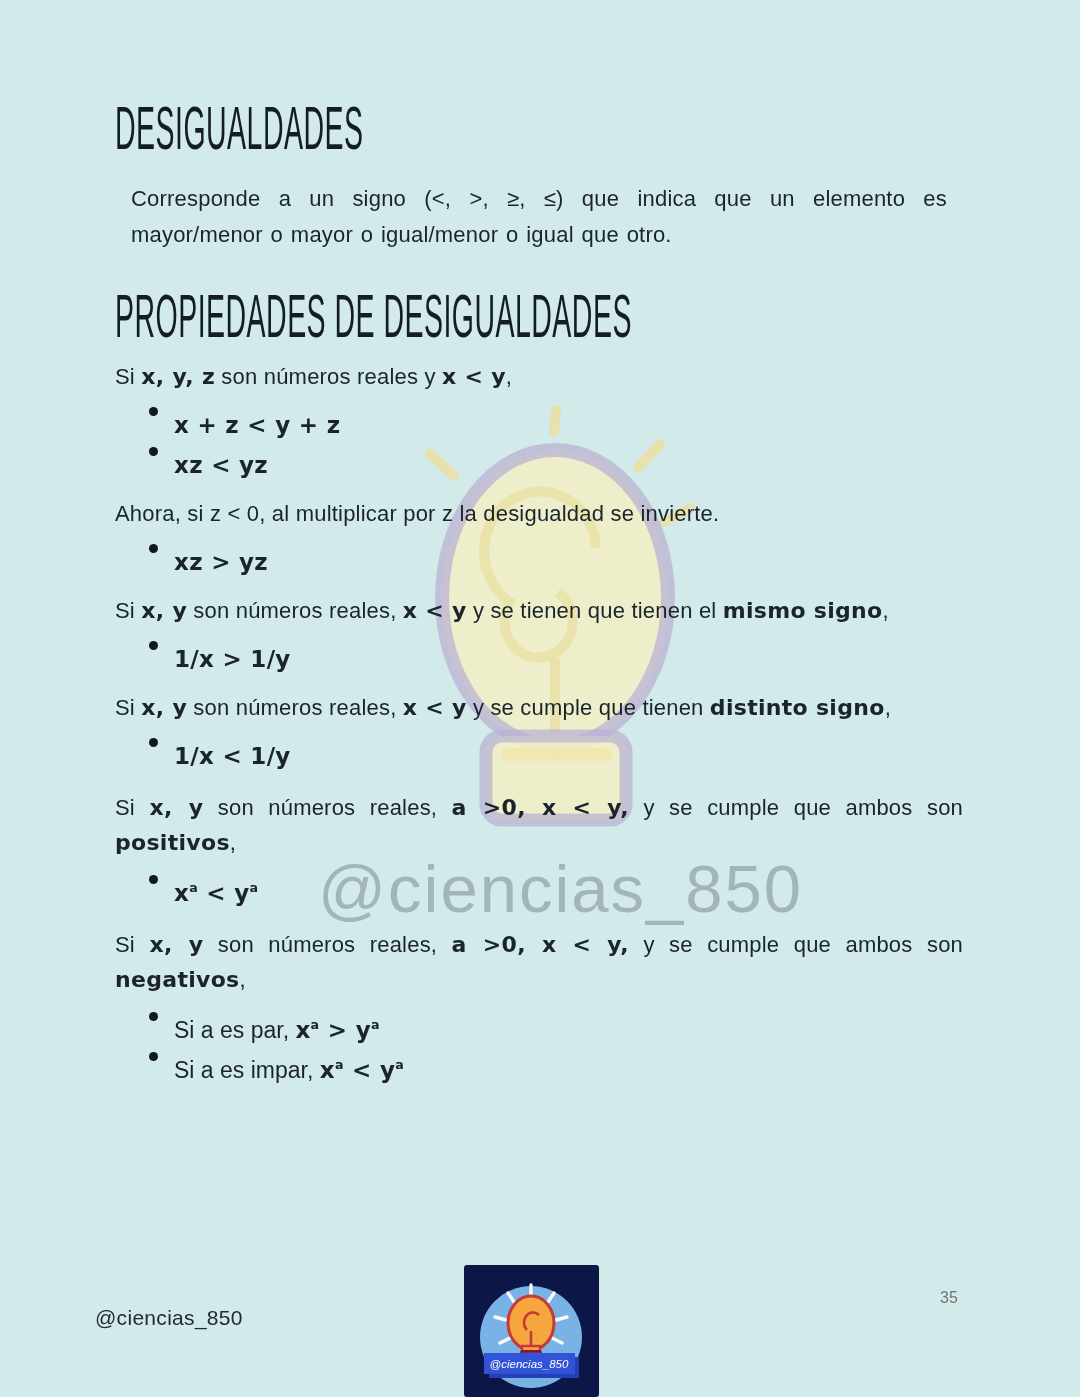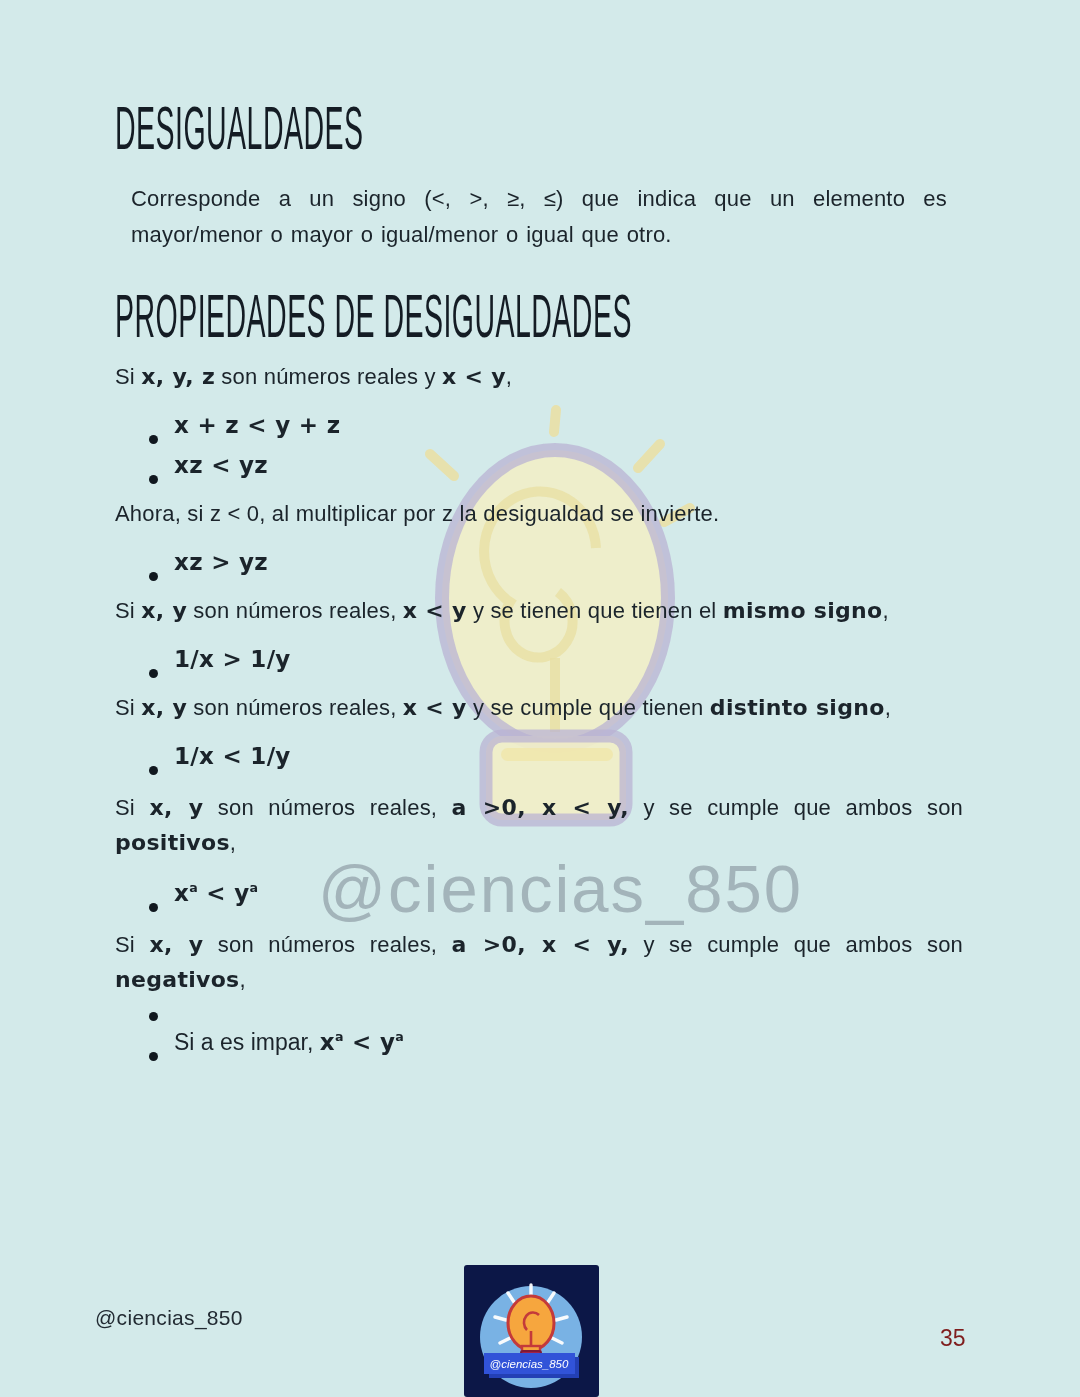--- a/index.html
+++ b/index.html
@@ -46,41 +46,41 @@
   }
   .para{
     font-size:22px;line-height:35px;
     margin:14px 0;letter-spacing:.2px;word-spacing:1px;
     text-align:justify;
   }
   .bullets{
     list-style:none;margin:15px 0;padding:0 0 0 34px;
   }
   .bullets li{
-    display:flex;align-items:flex-end;gap:16px;
+    display:flex;align-items:flex-start;gap:16px;
     font-size:23px;line-height:37px;margin:3px 0;
   }
   .dot{
     flex:0 0 auto;width:9px;height:9px;border-radius:50%;
     background:#10181f;
   }
   .b{
     font-family:"DejaVu Sans",sans-serif;
     font-weight:700;letter-spacing:.3px;
   }
   sup.exp{font-size:.55em;line-height:0;}
   .li-text{white-space:nowrap;}
   
   .footer-handle{
     position:absolute;left:95px;top:1306px;z-index:2;
     font-size:21px;letter-spacing:.3px;color:#222b33;
   }
   .page-number{
     position:absolute;left:940px;top:1289px;z-index:2;
-    font-size:23px;color:#7f1d1d;margin-top:36px;
+    font-size:16px;color:#737373;
   }
   .logo{position:absolute;left:464px;top:1265px;z-index:2;}
 </style>
 </head>
 <body>
 
 <div class="page">
 
   <svg class="wm-bulb" width="320" height="440" viewBox="0 0 320 440">
     <g stroke="#ecdf9e" stroke-width="10" stroke-linecap="round" opacity="0.8">
@@ -146,20 +146,21 @@
         <ul class="bullets">
           <li>
             <span class="dot"></span>
             <span class="li-text"><span class="b">x</span><sup class="b exp">a</sup><span class="b"> &lt; y</span><sup class="b exp">a</sup></span>
           </li>
         </ul>
         <p class="para"><span>Si </span><span class="b">x, y</span><span> son números reales, </span><span class="b">a &gt;0, x &lt; y,</span><span> y se cumple que ambos son </span><span class="b">negativos</span><span>,</span></p>
         <ul class="bullets">
           <li>
             <span class="dot"></span>
+            <span class="li-text"><span>Si a es par, </span><span class="b">x</span><sup class="b exp">a</sup><span class="b"> &gt; y</span><sup class="b exp">a</sup></span>
           </li>
           <li>
             <span class="dot"></span>
             <span class="li-text"><span>Si a es impar, </span><span class="b">x</span><sup class="b exp">a</sup><span class="b"> &lt; y</span><sup class="b exp">a</sup></span>
           </li>
         </ul>
       </div>
   </div>
 
   <div class="footer-handle">@ciencias_850</div>

